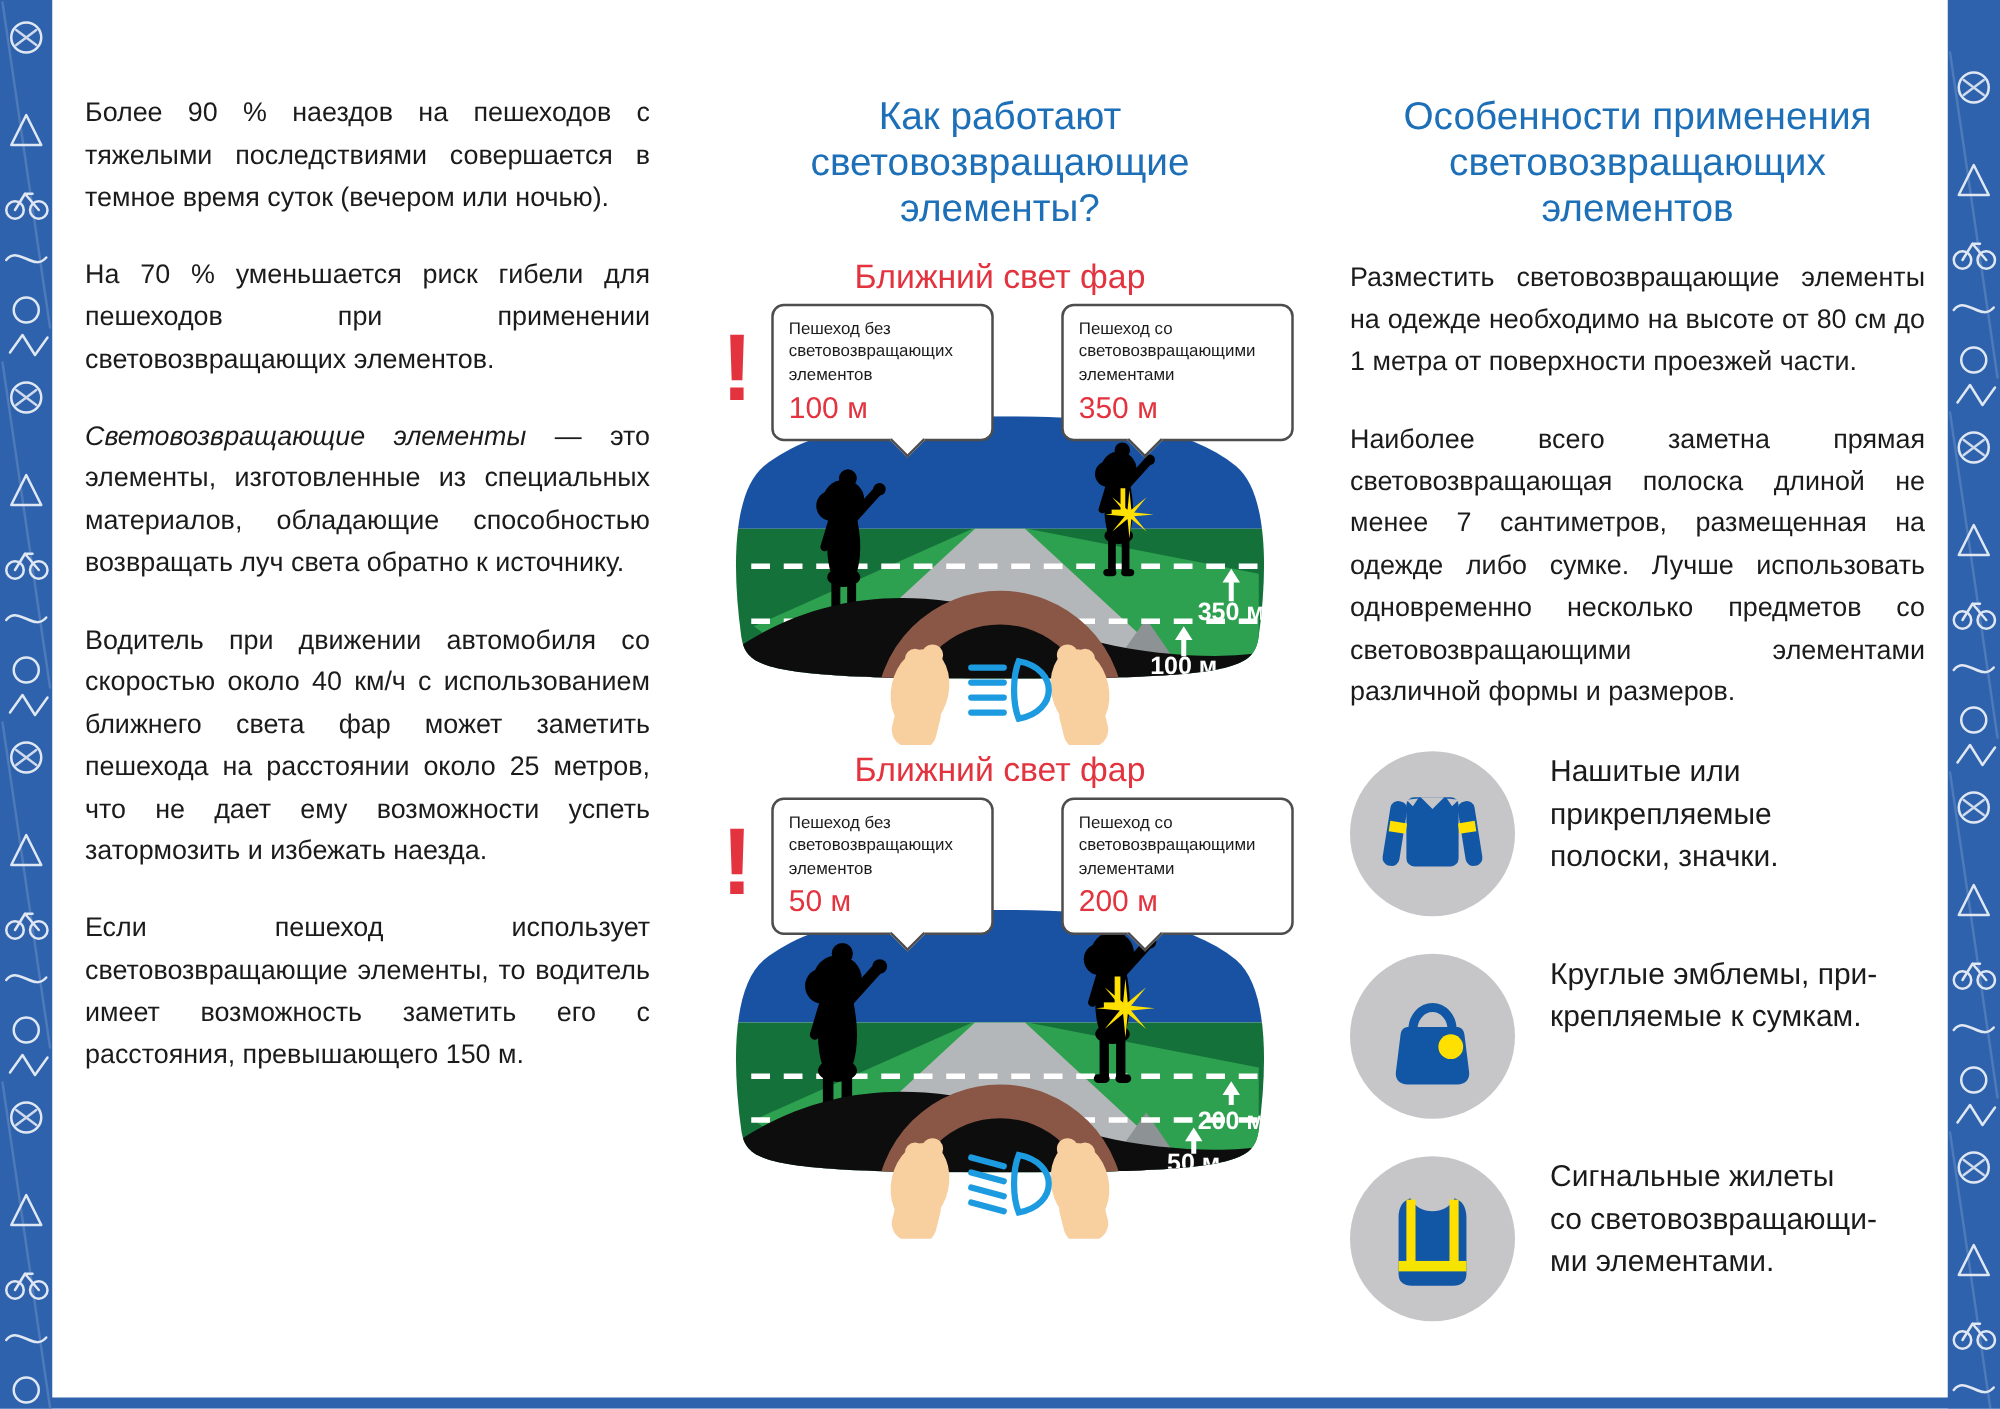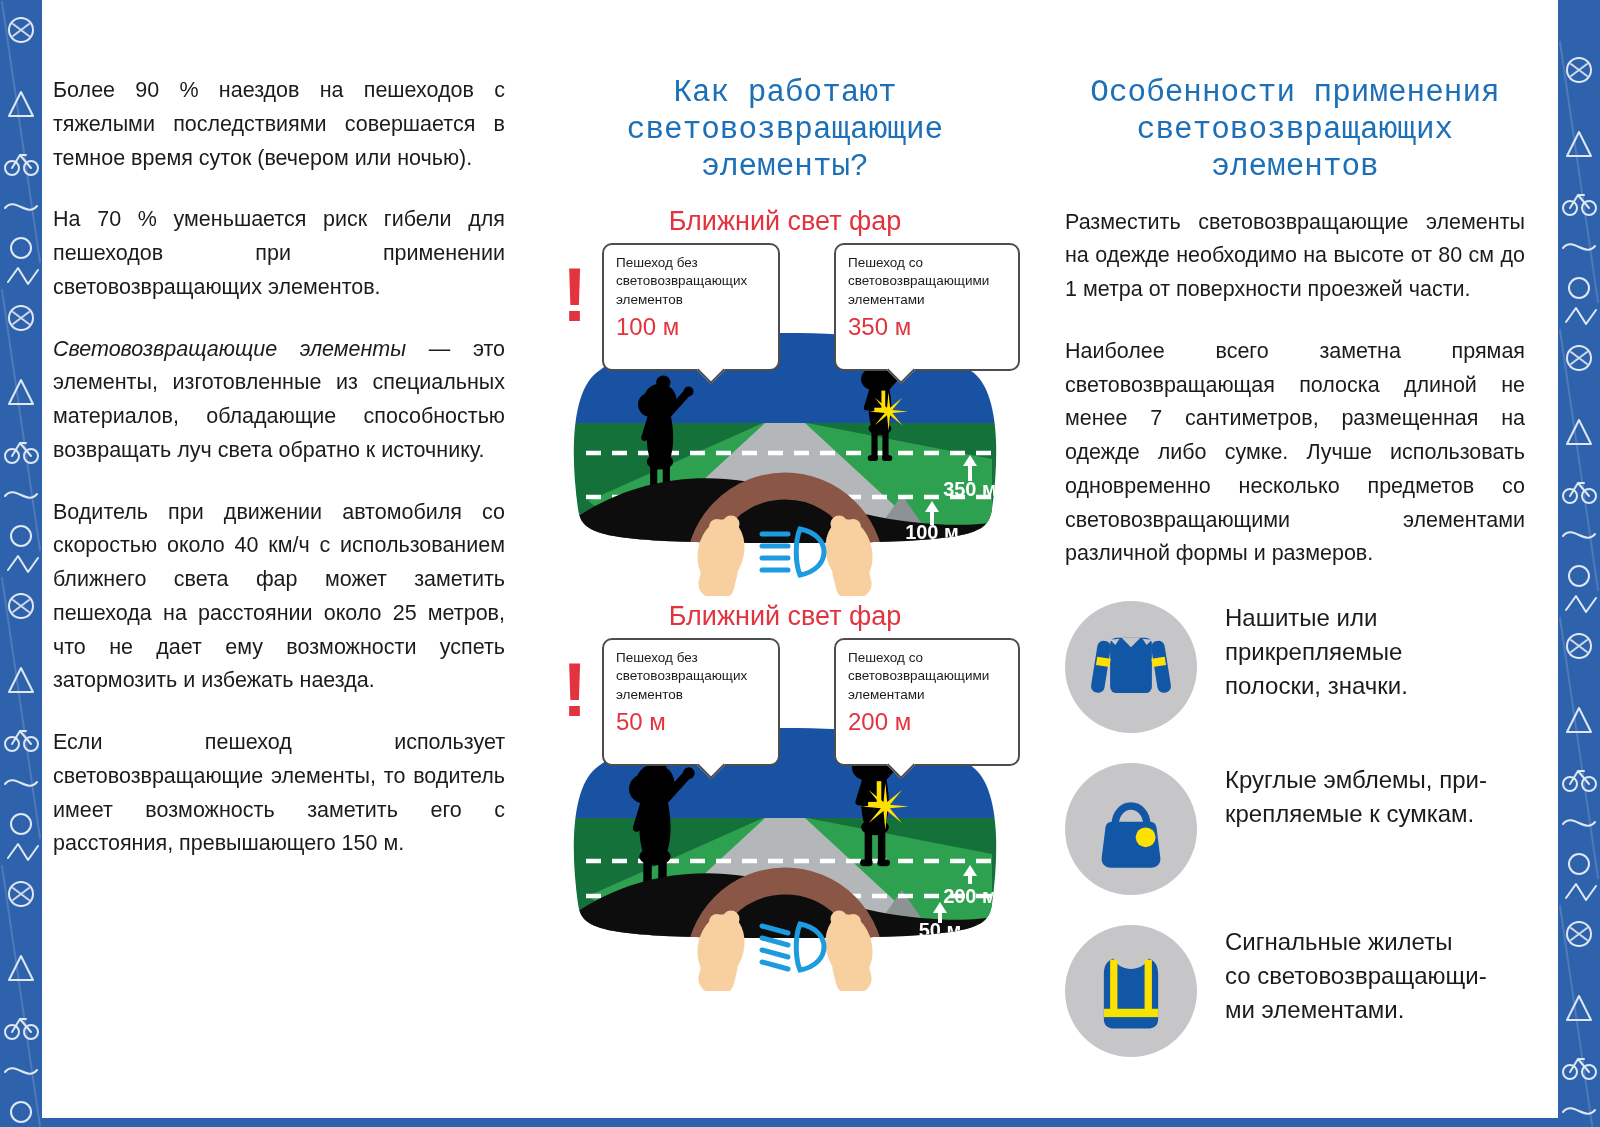--- a/index.html
+++ b/index.html
@@ -7,37 +7,37 @@
     --accent-red:#E2333E;
     --border-blue:#2E62AC;
     --text-black:#1B1B1B;
   }
   html,body{margin:0;padding:0;width:1600px;height:1127px;background:#fff;
     font-family:"Liberation Sans","DejaVu Sans",sans-serif;color:var(--text-black);overflow:hidden;}
   .page{position:relative;width:1600px;height:1127px;}
   .border-strip{position:absolute;top:0;width:42px;height:1127px;z-index:5;}
   .border-strip.left{left:0;} .border-strip.right{right:0;}
   .bottom-strip{position:absolute;left:0;bottom:0;width:1600px;height:9px;background:var(--border-blue);z-index:4;}
-  .content{position:absolute;left:33px;top:0;width:1516px;height:1118px;
+  .content{position:absolute;left:48px;top:0;width:1516px;height:1118px;
     display:grid;grid-template-columns:452px 500px 460px;column-gap:30px;
     padding:74px 18px 0 20px;box-sizing:border-box;}
   
   .col p{font-size:21.5px;line-height:1.57;text-align:justify;margin:0 0 28px;}
   .col p em{font-style:italic;}
   .big-title{color:var(--heading-blue);font-weight:400;font-size:31px;line-height:1.2;
-    text-align:center;white-space:pre-line;margin:0 0 20px;font-family:Liberation Mono, monospace;}
+    text-align:center;white-space:pre-line;margin:0 0 20px;}
   .intro{margin-bottom:4px !important;}
   .subtitle{color:var(--accent-red);font-weight:400;font-size:27px;text-align:center;margin:8px 0 4px;}
   
   .diagram{position:relative;width:470px;height:352px;margin:0 auto;}
   .scene{position:absolute;left:0;top:90px;width:470px;height:265px;z-index:1;}
   .exclaim{position:absolute;left:12px;top:16px;color:var(--accent-red);
     font-size:76px;font-weight:900;line-height:1;z-index:3;}
   .bubble{position:absolute;top:2px;background:#fff;border:2px solid #4d4d4d;border-radius:10px;
-    padding:9px 12px 28px;z-index:2;}
+    padding:9px 12px 10px;z-index:2;}
   .bubble-l{left:52px;width:150px;}
   .bubble-r{left:284px;width:158px;}
   .bubble-text{font-size:13.5px;line-height:1.38;white-space:pre-line;}
   .bubble-dist{margin-top:4px;font-size:24px;color:var(--accent-red);}
   .tail{position:absolute;bottom:-11px;width:18px;height:18px;background:#fff;
     border-right:2px solid #4d4d4d;border-bottom:2px solid #4d4d4d;transform:rotate(45deg);}
   .tail-l{left:56%;} .tail-r{left:30%;}
   
   .item{display:flex;align-items:flex-start;gap:28px;margin-top:30px;}
   .badge{width:132px;height:132px;border-radius:50%;background:#C6C6C9;flex:none;

